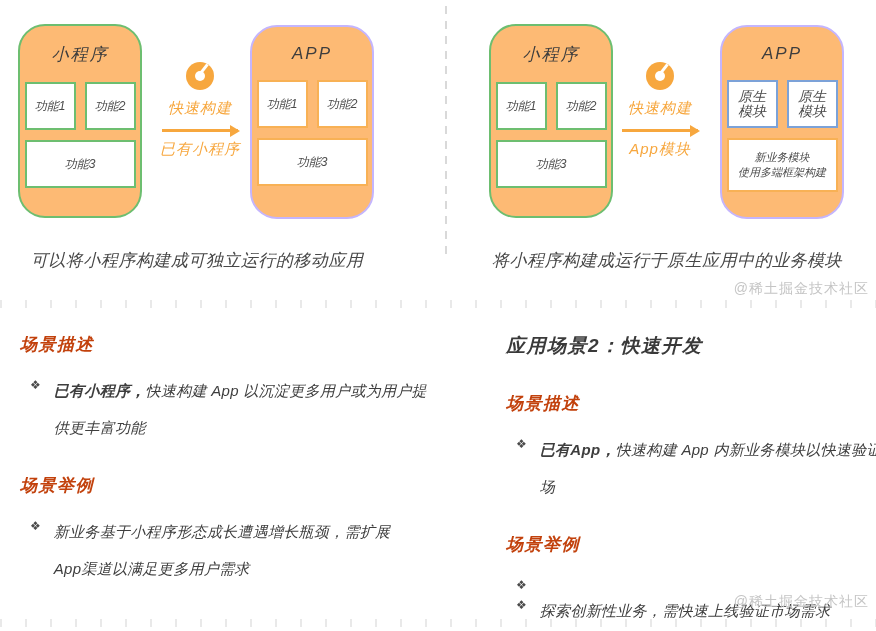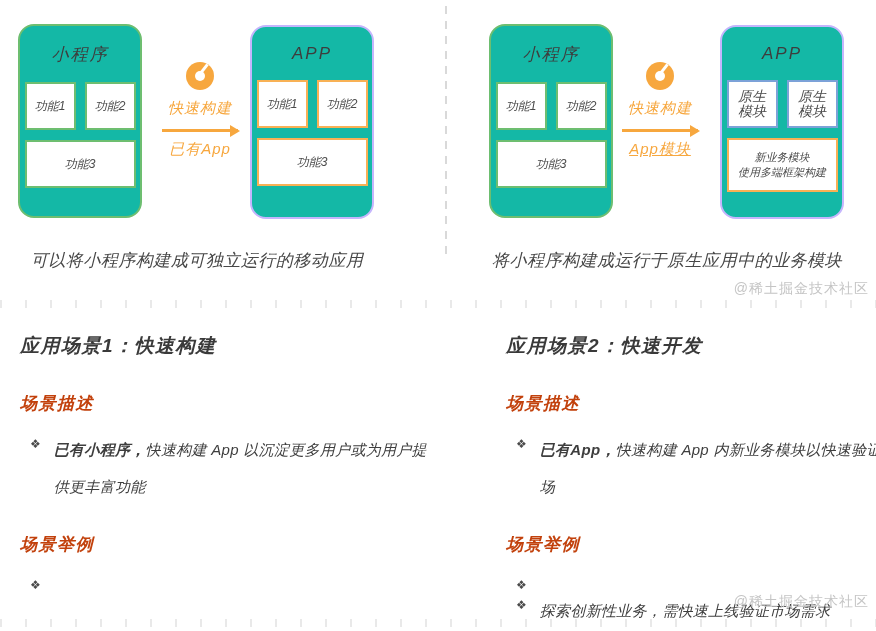--- a/index.html
+++ b/index.html
@@ -9,21 +9,21 @@
 
   
   .v-divider { position:absolute; left:445px; top:6px; width:2px; height:250px;
     background:repeating-linear-gradient(to bottom,#d9d9d9 0 8px,transparent 8px 15px); }
   .h-divider { position:absolute; left:0; width:876px; height:8px;
     background:repeating-linear-gradient(to right,#e9e9e9 0 2px,transparent 2px 25px); }
   .h-divider.top { top:300px; }
   .h-divider.bottom { top:619px; }
 
   
-  .phone { position:absolute; width:124px; height:194px; border-radius:16px; background:#14b8a6; }
+  .phone { position:absolute; width:124px; height:194px; border-radius:27px; background:#fdba74; }
   .phone.green { border:2px solid #6dbe70; }
   .phone.blue  { border:2px solid #c4b5fd; }
   .phone-title { text-align:center; margin-top:17px; font-size:17px; letter-spacing:2px; color:#3d3d3d; }
   .box-row { display:flex; justify-content:center; gap:9px; margin-top:16px; }
   .fbox { width:51px; height:48px; border:2px solid; display:flex; align-items:center; justify-content:center;
           font-size:12px; color:#4a4a4a; background:#fff; text-align:center; }
   .fbox.wide { width:111px; margin:10px auto 16px; }
   .fbox.gb { border-color:#6dbe70; }
   .fbox.ob { border-color:#f8b155; }
   .fbox.bb { border-color:#7ca2d8; }
@@ -72,21 +72,21 @@
       <div class="fbox gb">功能1</div>
       <div class="fbox gb">功能2</div>
     </div>
     <div class="fbox gb wide">功能3</div>
   </div>
 
   <div class="arrow-group" style="left:156px; top:62px;">
     <div class="donut"></div>
     <div class="arrow-label">快速构建</div>
     <div class="arrow-line"></div>
-    <div class="arrow-label" style="margin-top:0;">已有App</div>
+    <div class="arrow-label" style="margin-top:0;">已有小程序</div>
   </div>
 
   <div class="phone blue" style="left:250px; top:25px;">
     <div class="phone-title">APP</div>
     <div class="box-row">
       <div class="fbox ob">功能1</div>
       <div class="fbox ob">功能2</div>
     </div>
     <div class="fbox ob wide">功能3</div>
   </div>
@@ -99,21 +99,21 @@
       <div class="fbox gb">功能1</div>
       <div class="fbox gb">功能2</div>
     </div>
     <div class="fbox gb wide">功能3</div>
   </div>
 
   <div class="arrow-group" style="left:616px; top:62px;">
     <div class="donut"></div>
     <div class="arrow-label">快速构建</div>
     <div class="arrow-line"></div>
-    <div class="arrow-label" style="margin-top:4px;text-decoration:underline;">App模块</div>
+    <div class="arrow-label" style="margin-top:4px;">App模块</div>
   </div>
 
   <div class="phone blue" style="left:720px; top:25px;">
     <div class="phone-title">APP</div>
     <div class="box-row">
       <div class="fbox bb two-line">
         <span><span>原生</span><br><span>模块</span></span>
       </div>
       <div class="fbox bb two-line">
         <span><span>原生</span><br><span>模块</span></span>
@@ -124,32 +124,32 @@
     </div>
   </div>
 
   <div class="caption left">可以将小程序构建成可独立运行的移动应用</div>
   <div class="caption right">将小程序构建成运行于原生应用中的业务模块</div>
   <div class="watermark first">@稀土掘金技术社区</div>
 
   <div class="h-divider top"></div>
 
   <div class="col one">
-    <div class="sec-title">应用场景1：快速构建</div>
     <div class="sub-heading">场景描述</div>
     <div class="bullets">
       <div class="bullet">
         <span class="glyph">❖</span>
         <span class="btext"><b>已有小程序，</b><span>快速构建 App 以沉淀更多用户或为用户提供更丰富功能</span></span>
       </div>
     </div>
     <div class="sub-heading" style="margin-top:28px;">场景举例</div>
     <div class="bullets">
       <div class="bullet">
         <span class="glyph">❖</span>
+        <span class="btext" style="width:352px;">新业务基于小程序形态成长遭遇增长瓶颈，需扩展App渠道以满足更多用户需求</span>
       </div>
     </div>
   </div>
 
   <div class="col two">
     <div class="sec-title">应用场景2：快速开发</div>
     <div class="sub-heading">场景描述</div>
     <div class="bullets">
       <div class="bullet">
         <span class="glyph">❖</span>

